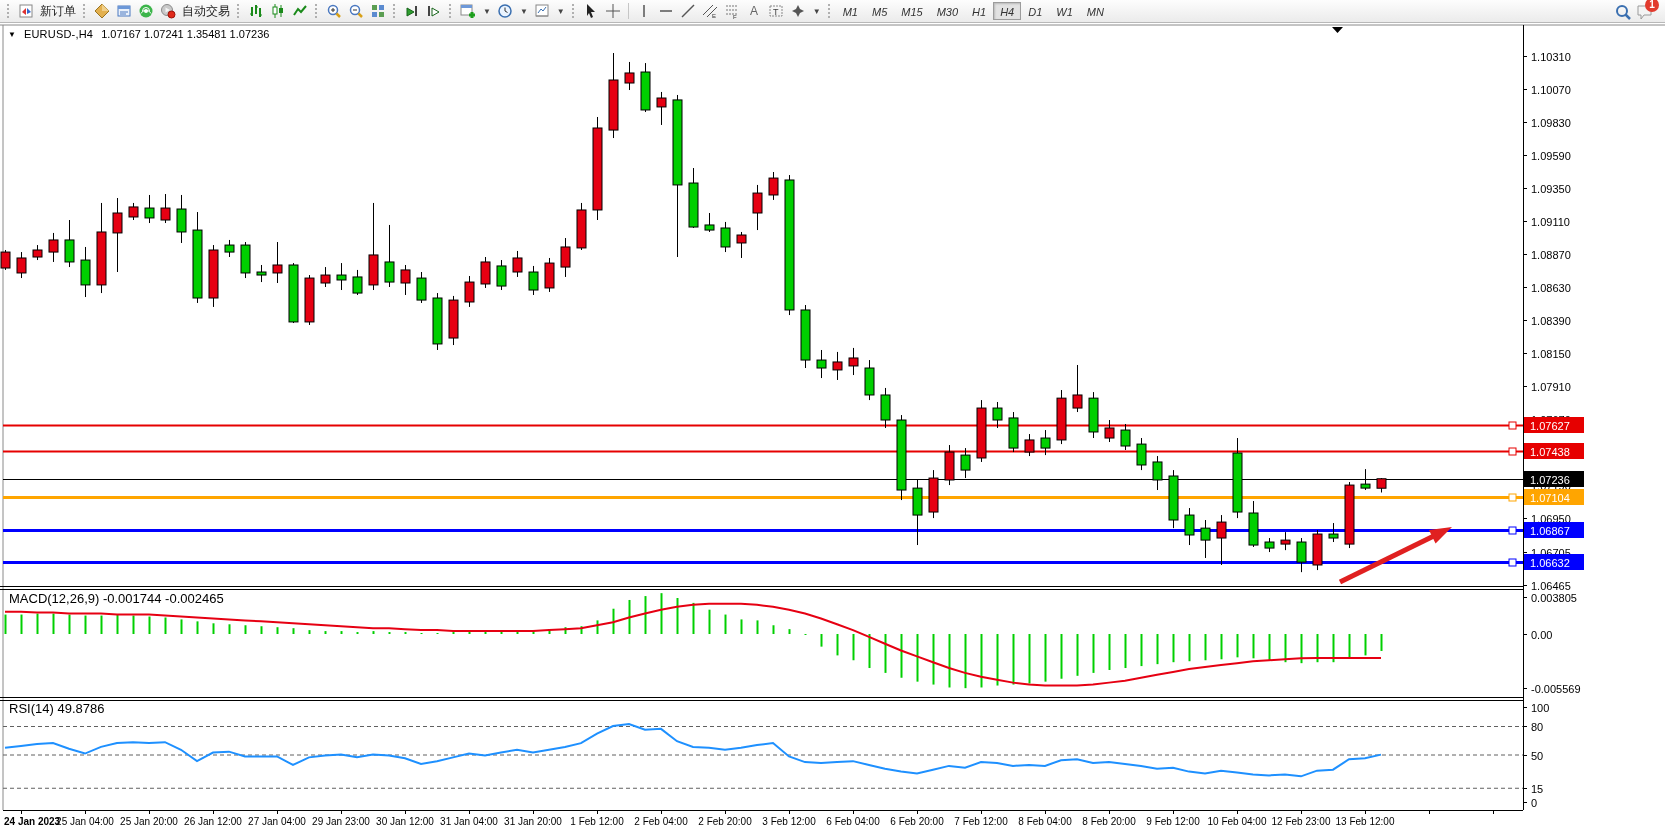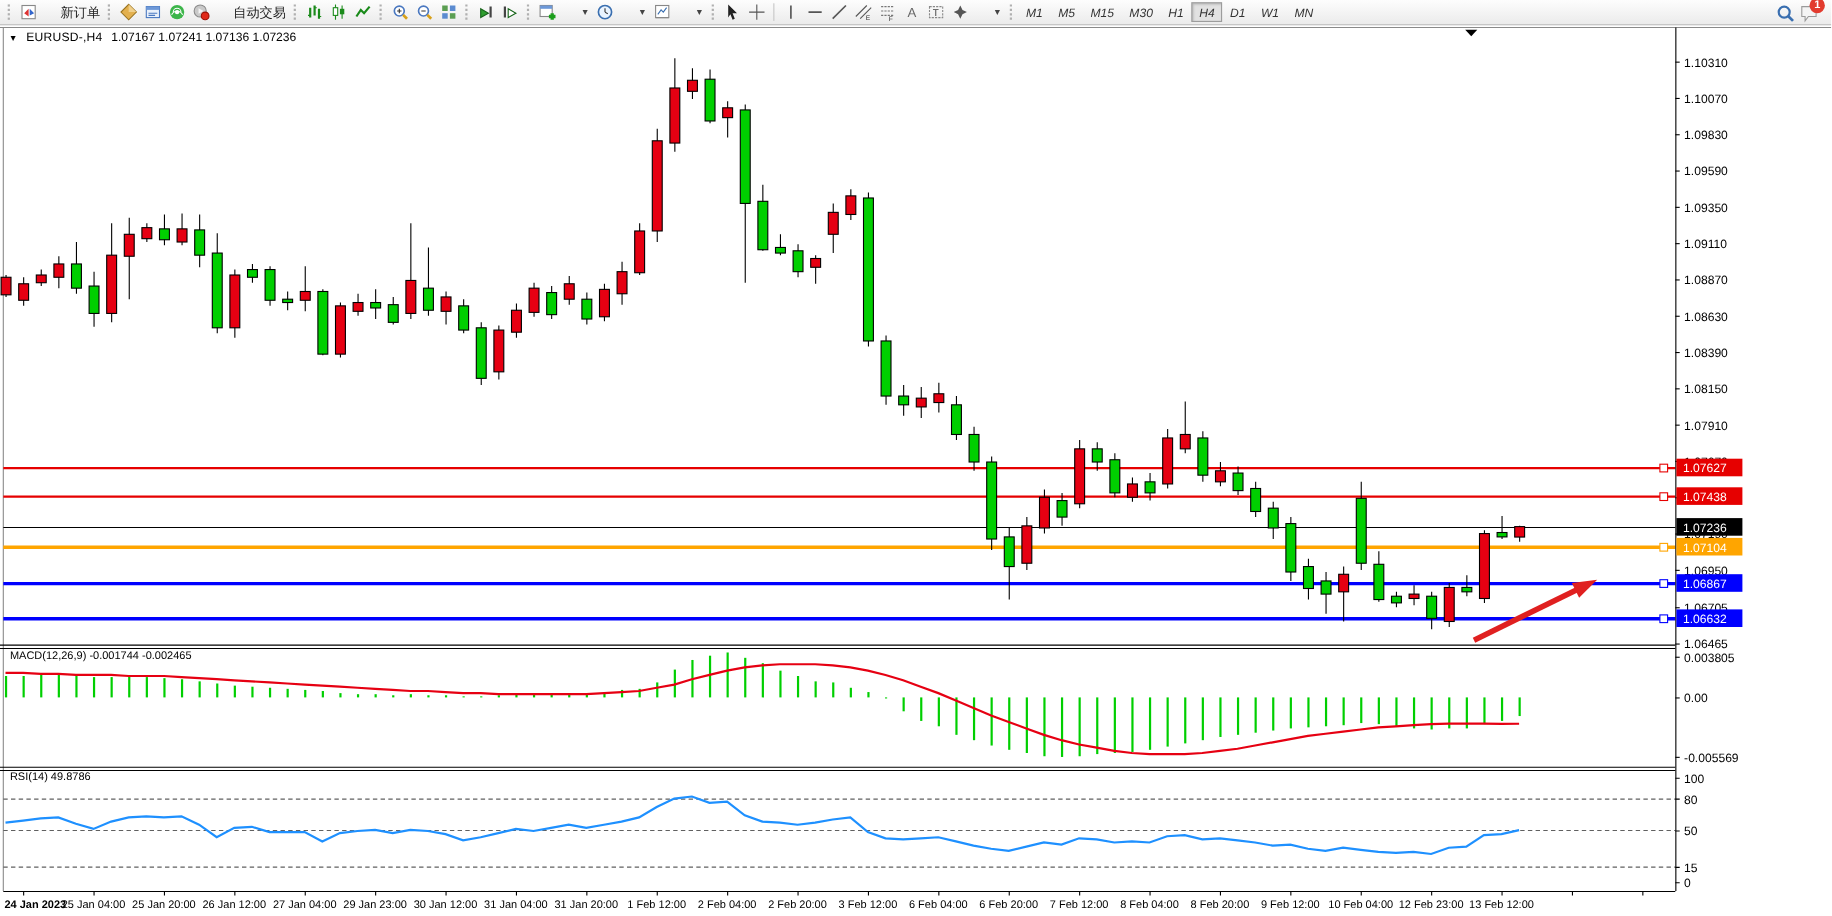--- a/index.html
+++ b/index.html
@@ -7,35 +7,35 @@
   body { font-family:"Liberation Sans","DejaVu Sans",sans-serif; }
   #app { position:relative; width:1665px; height:833px; background:#ffffff; overflow:hidden; }
 
   
   #toolbar {
     position:absolute; left:0; top:0; width:1665px; height:23px;
     background:linear-gradient(#fdfdfd,#ebebeb);
     border-bottom:1px solid #b8b8b8;
     display:flex; align-items:center; padding:0 3px; font-size:12px; color:#222;
   }
-  .tbtn { display:flex; align-items:center; gap:21px; height:20px; padding:0 3px; border-radius:2px; cursor:default; white-space:nowrap; }
+  .tbtn { display:flex; align-items:center; gap:6px; height:20px; padding:0 3px; border-radius:2px; cursor:default; white-space:nowrap; }
   .grip { width:4px; height:14px; border-left:2px dotted #b0b0b0; margin:0 4px; }
   .sep  { width:1px; height:16px; background:#c6c6c6; margin:0 4px; }
   .caret { font-size:8px; color:#444; margin-left:1px; }
   .tf { padding:1px 6px; font-size:11px; color:#333; height:18px; line-height:16px; border:1px solid transparent; }
   .tf.active { background:#e2e2e2; border:1px solid #9c9c9c; box-shadow:inset 1px 1px 2px rgba(0,0,0,.18);text-align:right; }
   #tb-right { margin-left:auto; display:flex; align-items:center; gap:6px; padding-right:10px; }
   .badge { position:absolute; right:-7px; top:-5px; background:#e23b2e; color:#fff; border-radius:8px;
            font-size:10px; min-width:14px; height:14px; line-height:14px; text-align:center; padding:0 2px; font-weight:bold; }
   .icon16 { width:16px; height:16px; display:inline-block; }
 
   
   #chart-title { position:absolute; left:8px; top:28px; font-size:11px; color:#000; display:flex; gap:8px; align-items:center; }
   #chart-title .tri { font-size:8px; }
-  .ind-label { position:absolute; left:9px; font-size:10px; color:#000; }
+  .ind-label { position:absolute; left:9px; font-size:13px; color:#000; }
   #macd-label { top:591px; }
   #rsi-label  { top:701px; }
   svg text { font-family:"Liberation Sans","DejaVu Sans",sans-serif; }
 </style>
 </head>
 <body>
 
 <div id="app">
 
   <div id="toolbar">
@@ -753,21 +753,21 @@
         <text x="1237" y="825" font-size="10" text-anchor="middle" fill="#000" font-weight="normal">10 Feb 04:00</text>
         <text x="1301" y="825" font-size="10" text-anchor="middle" fill="#000" font-weight="normal">12 Feb 23:00</text>
         <text x="1365" y="825" font-size="10" text-anchor="middle" fill="#000" font-weight="normal">13 Feb 12:00</text>
       </g>
       <polygon points="1332,27 1343,27 1337.5,33" fill="#000"></polygon>
     </svg>
 
   <div id="chart-title">
     <span class="tri">▼</span>
     <span style="letter-spacing:.2px">EURUSD-,H4</span>
-    <span>1.07167 1.07241 1.07136 1.07236</span>
+    <span>1.07167 1.07241 1.35481 1.07236</span>
   </div>
 
   <div id="macd-label" class="ind-label">
     <span>MACD(12,26,9)</span>
     <span>-0.001744 -0.002465</span>
   </div>
   <div id="rsi-label" class="ind-label">
     <span>RSI(14)</span>
     <span>49.8786</span>
   </div>

